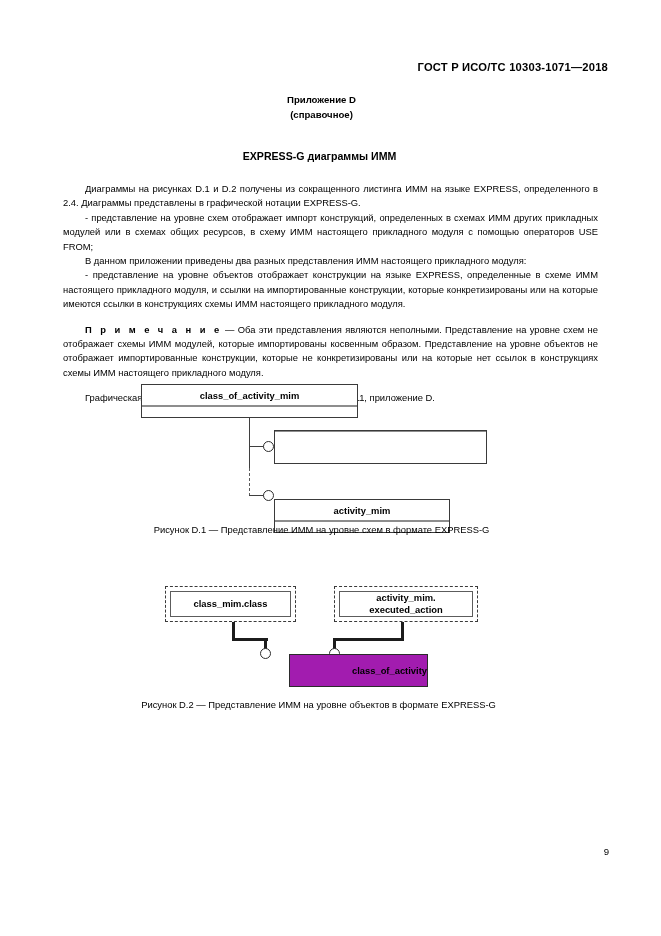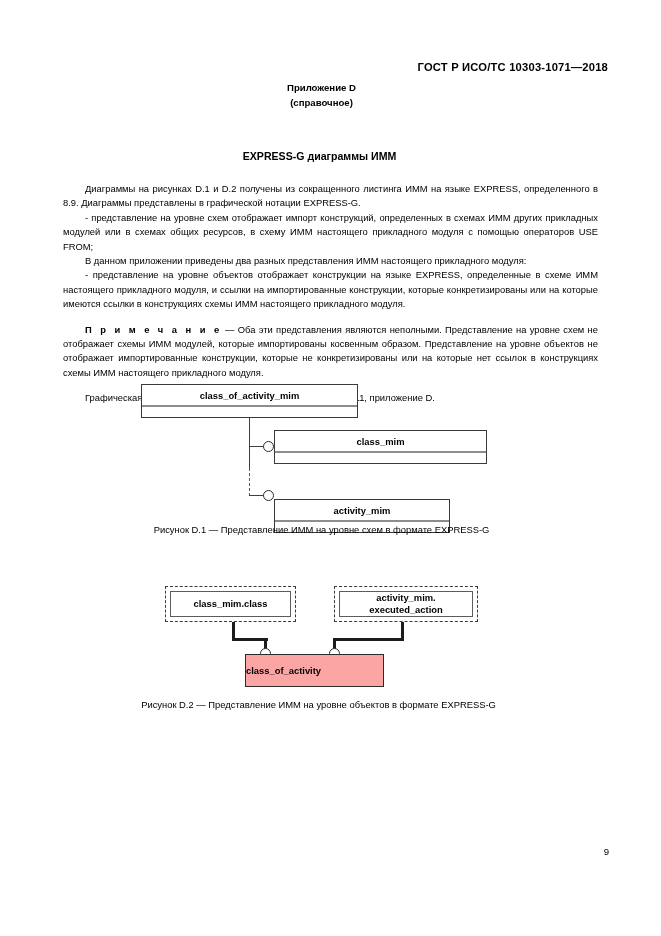--- a/index.html
+++ b/index.html
@@ -26,21 +26,21 @@
     right: 53px;
     font-size: 11.2px;
     font-weight: bold;
     letter-spacing: 0.2px;
     white-space: nowrap;
   }
 
   
   .appendix-block {
     position: absolute;
-    top: 80px;
+    top: 92px;
     left: 0;
     width: 661px;
     text-align: center;
   }
   .appendix-title,
   .appendix-sub {
     font-size: 9.6px;
     font-weight: bold;
     line-height: 15px;
     margin-left: -18px;
@@ -155,27 +155,28 @@
     align-items: center;
     justify-content: center;
     text-align: center;
     font-size: 9.4px;
     font-weight: bold;
     line-height: 12.5px;
   }
   .solid-box {
     position: absolute;
     border: 1.6px solid #2b2b2b;
-    background: #fca5a5;
+    background: #a21caf;
     box-sizing: border-box;
     display: flex;
     align-items: center;
-    justify-content: flex-start;
-    font-size: 9.4px;
-    font-weight: bold;
+    justify-content: flex-end;
+    font-size: 9.4px;
+    font-weight: bold;
+    margin-left: 44px;
   }
   .thick-v, .thick-h {
     position: absolute;
     background: #1c1c1c;
   }
   .thick-v { width: 3.4px; }
   .thick-h { height: 3.4px; }
 
   
   .page-number {
@@ -193,21 +194,21 @@
   <div class="doc-header">ГОСТ Р ИСО/ТС 10303-1071—2018</div>
 
   <div class="appendix-block">
     <div class="appendix-title">Приложение D</div>
     <div class="appendix-sub">(справочное)</div>
   </div>
 
   <div class="section-title">EXPRESS-G диаграммы ИММ</div>
 
   <div class="body-text">
-    <p>Диаграммы на рисунках D.1 и D.2 получены из сокращенного листинга ИММ на языке EXPRESS, определенного в 8.9. Диаграммы представлены в графической нотации EXPRESS-G.</p>
+    <p>Диаграммы на рисунках D.1 и D.2 получены из сокращенного листинга ИММ на языке EXPRESS, определенного в 2.4. Диаграммы представлены в графической нотации EXPRESS-G.</p>
     <p>- представление на уровне схем отображает импорт конструкций, определенных в схемах ИММ других прикладных модулей или в схемах общих ресурсов, в схему ИММ настоящего прикладного модуля с помощью операторов USE FROM;</p>
     <p>В данном приложении приведены два разных представления ИММ настоящего прикладного модуля:</p>
     <p>- представление на уровне объектов отображает конструкции на языке EXPRESS, определенные в схеме ИММ настоящего прикладного модуля, и ссылки на импортированные конструкции, которые конкретизированы или на которые имеются ссылки в конструкциях схемы ИММ настоящего прикладного модуля.</p>
     <p class="gap"><span class="note-label">П р и м е ч а н и е</span><span> — Оба эти представления являются неполными. Представление на уровне схем не отображает схемы ИММ модулей, которые импортированы косвенным образом. Представление на уровне объектов не отображает импортированные конструкции, которые не конкретизированы или на которые нет ссылок в конструкциях схемы ИММ настоящего прикладного модуля.</span></p>
     <p class="gap">Графическая нотация EXPRESS-G определена в ИСО 10303-11, приложение D.</p>
   </div>
 
   <div class="figure">
 
     <div class="ent-box" style="left:141px; top:384px; width:217px; height:34px;">
@@ -220,21 +221,20 @@
     <div class="line-dash-v" style="left:249px; top:468px; height:28px;"></div>
 
     <div class="line-h" style="left:249px; top:446px; width:15px;"></div>
 
     <div class="line-h" style="left:249px; top:495px; width:15px;"></div>
 
     <div class="conn-circle" style="left:263px; top:441px;"></div>
     <div class="conn-circle" style="left:263px; top:490px;"></div>
 
     <div class="ent-box" style="left:274px; top:430px; width:213px; height:34px;">
-      <div class="ent-title">class_mim</div>
       <div class="ent-body"></div>
     </div>
 
     <div class="ent-box" style="left:274px; top:479px; width:176px; height:34px;margin-top:20px;">
       <div class="ent-title">activity_mim</div>
       <div class="ent-body"></div>
     </div>
   </div>
 
   <div class="fig-caption fig1-caption">Рисунок D.1 — Представление ИММ на уровне схем в формате EXPRESS-G</div>

